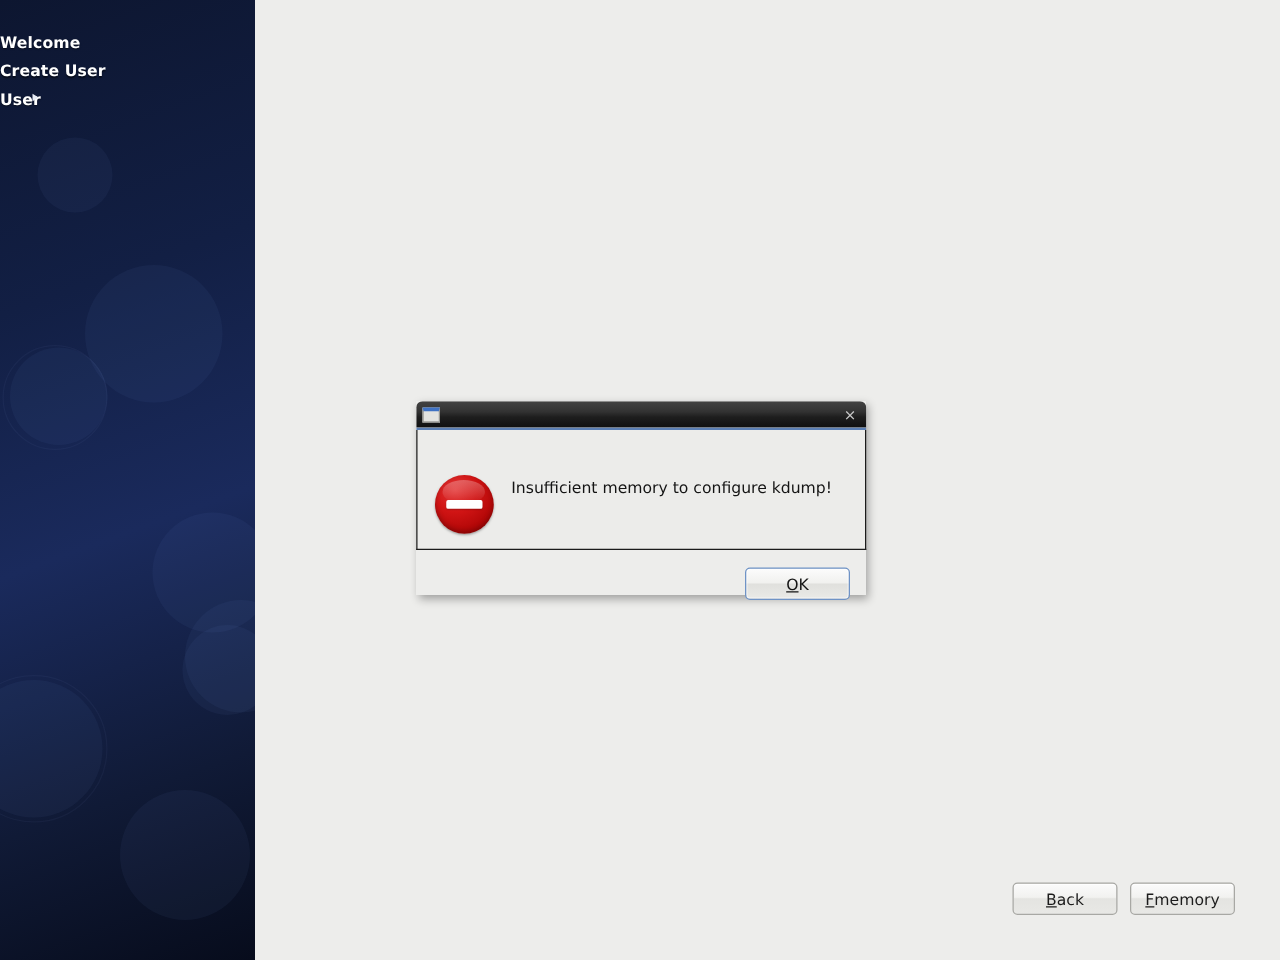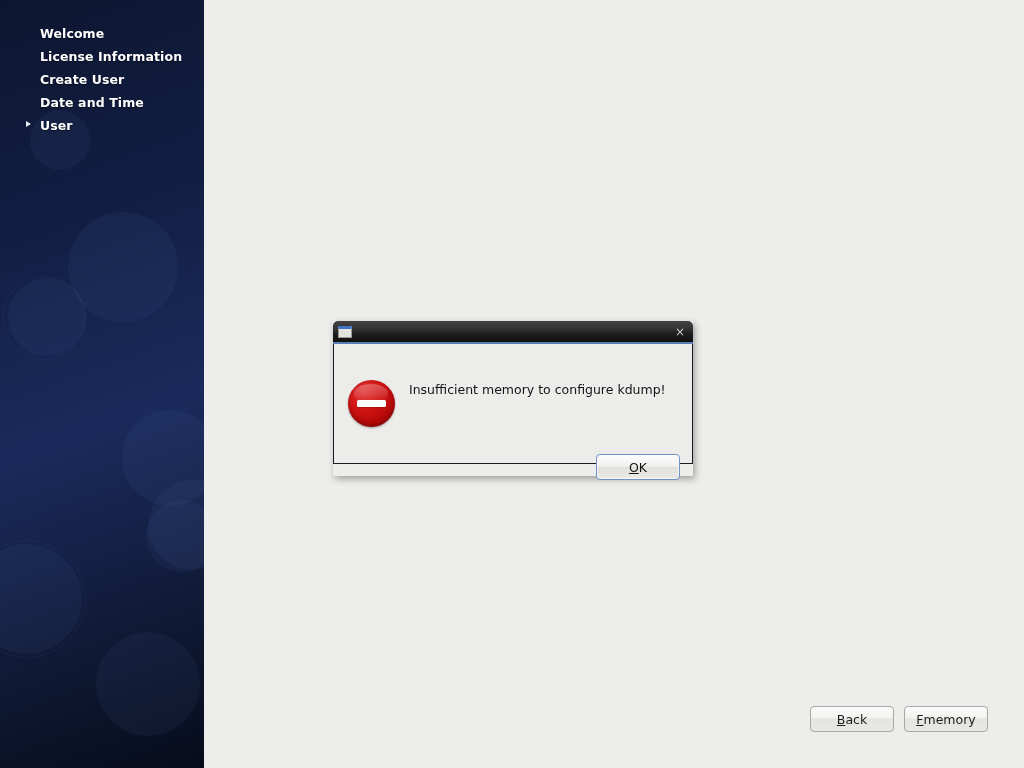--- a/index.html
+++ b/index.html
@@ -41,21 +41,20 @@
   }
   #sidebar-nav {
     position: absolute;
     left: 0;
     top: 0;
     width: 204px;
     padding-top: 25px;
   }
   .nav-item {
     position: relative;
-    padding-left: 40px;
     padding-right: 8px;
     color: #ffffff;
     font-size: 12.5px;
     font-weight: bold;
     line-height: 17px;
     margin-bottom: 6px;
     letter-spacing: 0.1px;
     text-shadow: 0 1px 1px rgba(0,0,0,0.5);
   }
   .nav-item .arrow {
@@ -135,21 +134,21 @@
   #dialog-close-icon {
     color: #c9c9c9;
     font-size: 12px;
     line-height: 12px;
     font-family: "DejaVu Sans", "Liberation Sans", sans-serif;
     padding-right: 2px;
     cursor: default;
   }
   #dialog-body {
     position: relative;
-    height: 120px;
+    height: 96px;
     background: #ececea;
     border: 1px solid #1b1b1b;
     border-top: none;
     box-sizing: border-box;
   }
   #dialog-icon {
     position: absolute;
     left: 14px;
     top: 36px;
     width: 47px;
@@ -225,28 +224,22 @@
     <div class="bubble ring" style="left:-32px; top:540px; width:116px; height:116px;"></div>
     <div class="bubble" style="left:-28px; top:544px; width:110px; height:110px;"></div>
     <div class="bubble" style="left:148px; top:480px; width:90px; height:90px;"></div>
     <div class="bubble" style="left:96px; top:632px; width:104px; height:104px;"></div>
     <div class="bubble" style="left:30px; top:110px; width:60px; height:60px;"></div>
 
     <nav id="sidebar-nav">
       <div class="nav-item">
         <span>Welcome</span>
       </div>
-      <div class="nav-item two-line">
-        <span>License Information</span>
-      </div>
       <div class="nav-item">
         <span>Create User</span>
-      </div>
-      <div class="nav-item">
-        <span>Date and Time</span>
       </div>
       <div class="nav-item">
         <span class="arrow"></span>
         <span>User</span>
       </div>
     </nav>
   </div>
 
   <div id="main">
     <button class="wiz-btn" id="back-button">

